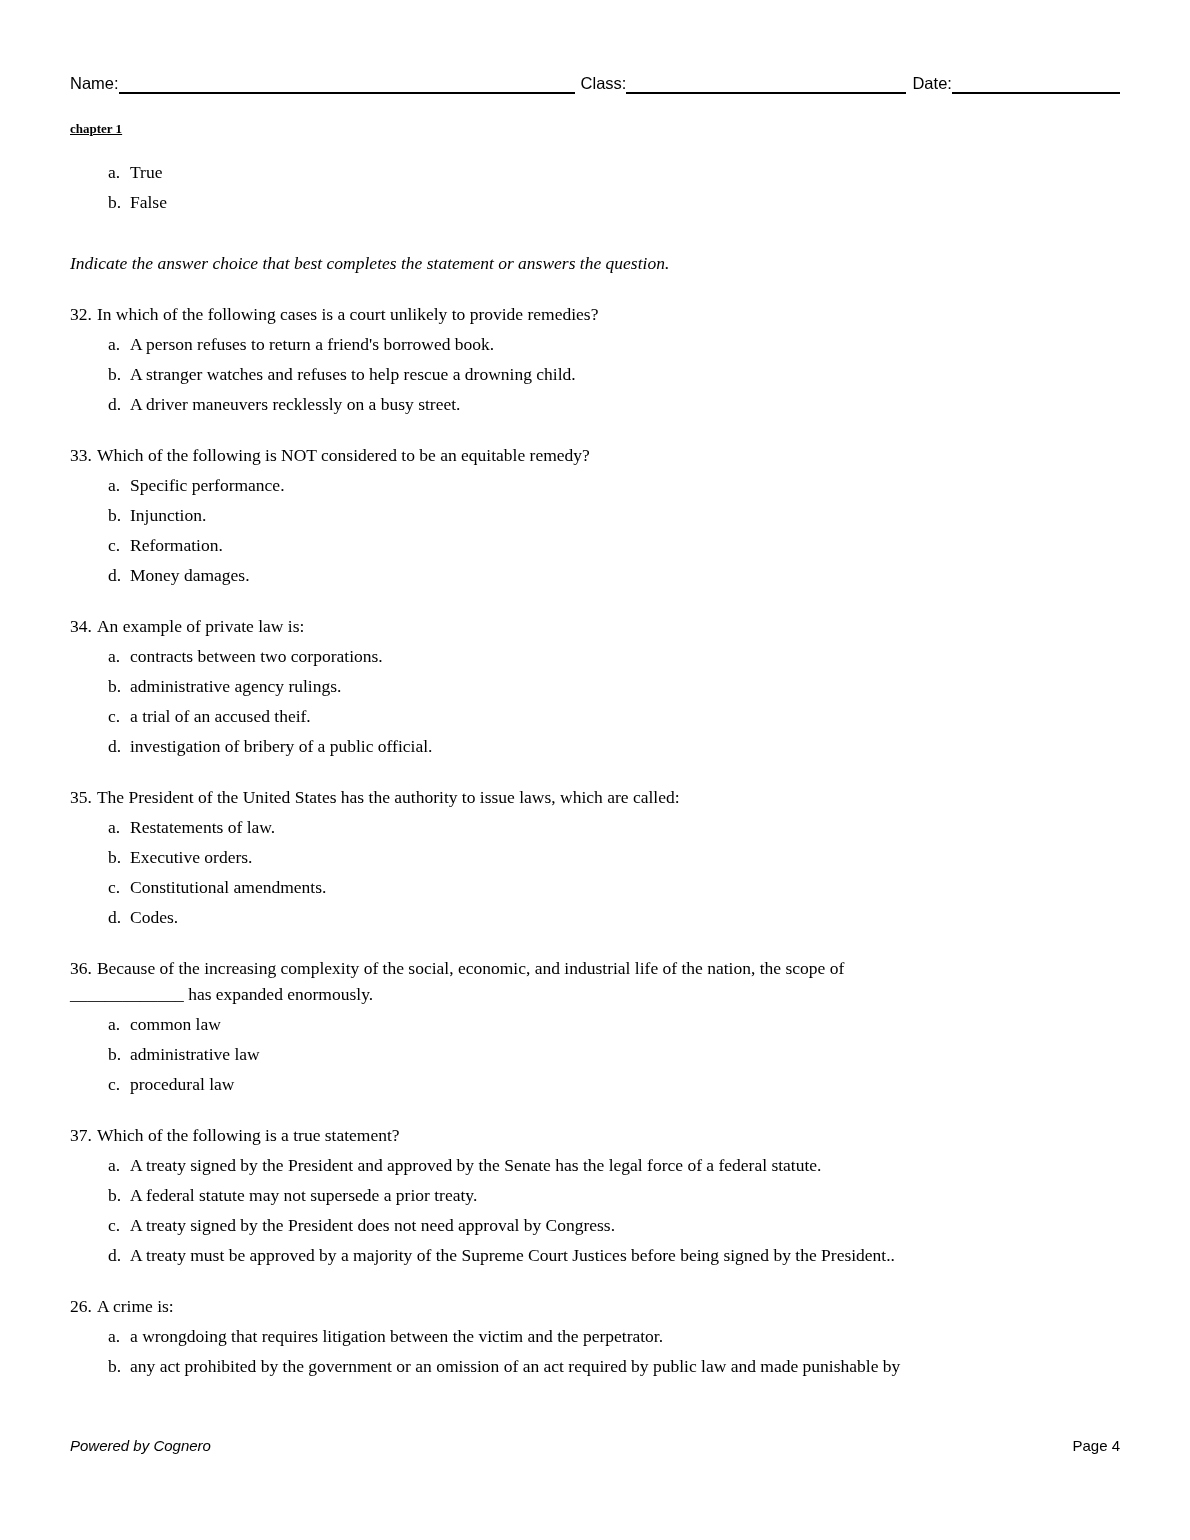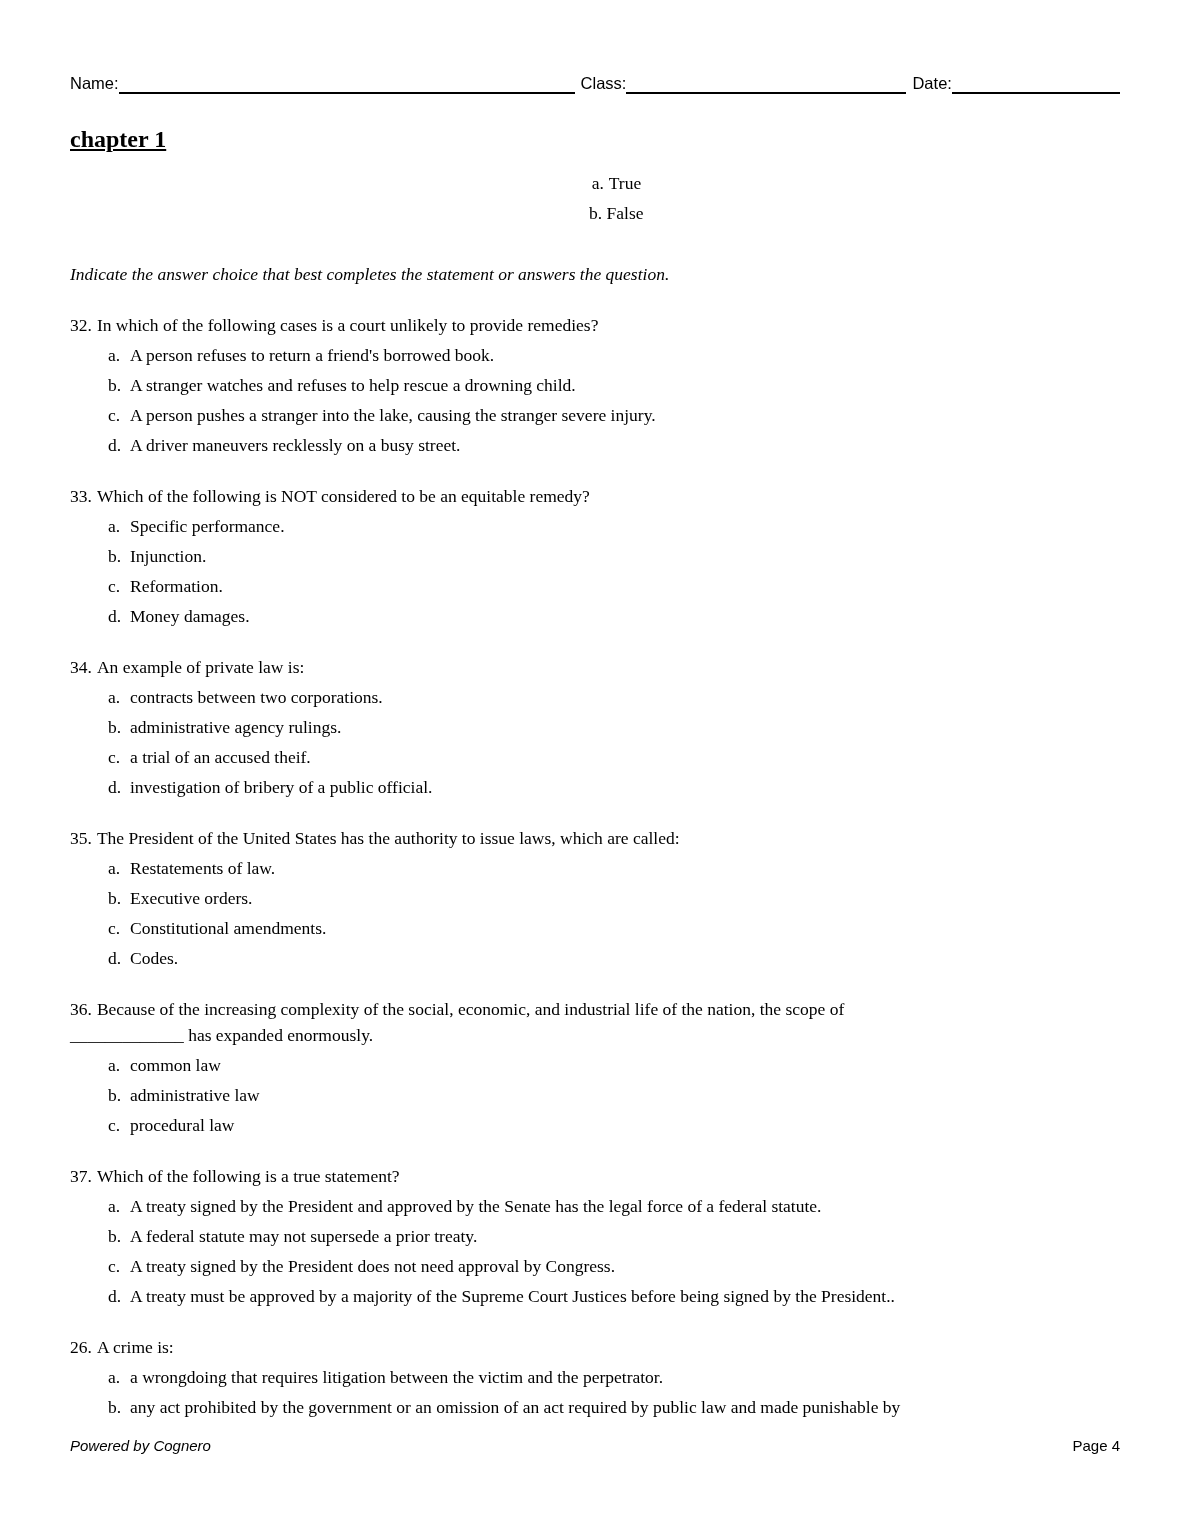--- a/index.html
+++ b/index.html
@@ -35,37 +35,37 @@
     height: 21px;
     box-sizing: border-box;
   }
   .name-blank  { width: 456px; }
   .class-label { margin-left: 6px; }
   .class-blank { width: 280px; }
   .date-label  { margin-left: 6px; }
   .date-blank  { flex: 1; }
   
   .chapter {
-    margin-top: 34px;
-    font-size: 24px;
+    margin-top: 23px;
+    font-size: 13px;
     font-weight: bold;
     text-decoration: underline;
     line-height: 23px;
   }
   
   .opt {
     padding-left: 38px;
     line-height: 26px;
     margin-top: 4px;
   }
   .opt-letter {
     display: inline-block;
     min-width: 22px;
   }
-  .tf-block { margin-top: 19px; text-align: center; }
+  .tf-block { margin-top: 19px; }
   .instruction {
     margin-top: 35px;
     font-style: italic;
     line-height: 26px;
   }
   .question { margin-top: 25px; }
   .q-line { line-height: 26px; }
   .q-num { margin-right: 5px; margin-top: 8px; }
   
   .footer {
@@ -113,23 +113,20 @@
     <div class="q-line">
       <span class="q-num">32.</span><span>In which of the following cases is a court unlikely to provide remedies?</span>
     </div>
     <div class="opt">
       <span class="opt-letter">a.</span><span>A person refuses to return a friend's borrowed book.</span>
     </div>
     <div class="opt">
       <span class="opt-letter">b.</span><span>A stranger watches and refuses to help rescue a drowning child.</span>
     </div>
     <div class="opt">
-      <span class="opt-letter">c.</span><span>A person pushes a stranger into the lake, causing the stranger severe injury.</span>
-    </div>
-    <div class="opt">
       <span class="opt-letter">d.</span><span>A driver maneuvers recklessly on a busy street.</span>
     </div>
   </div>
 
   <div class="question">
     <div class="q-line">
       <span class="q-num">33.</span><span>Which of the following is NOT considered to be an equitable remedy?</span>
     </div>
     <div class="opt">
       <span class="opt-letter">a.</span><span>Specific performance.</span>

